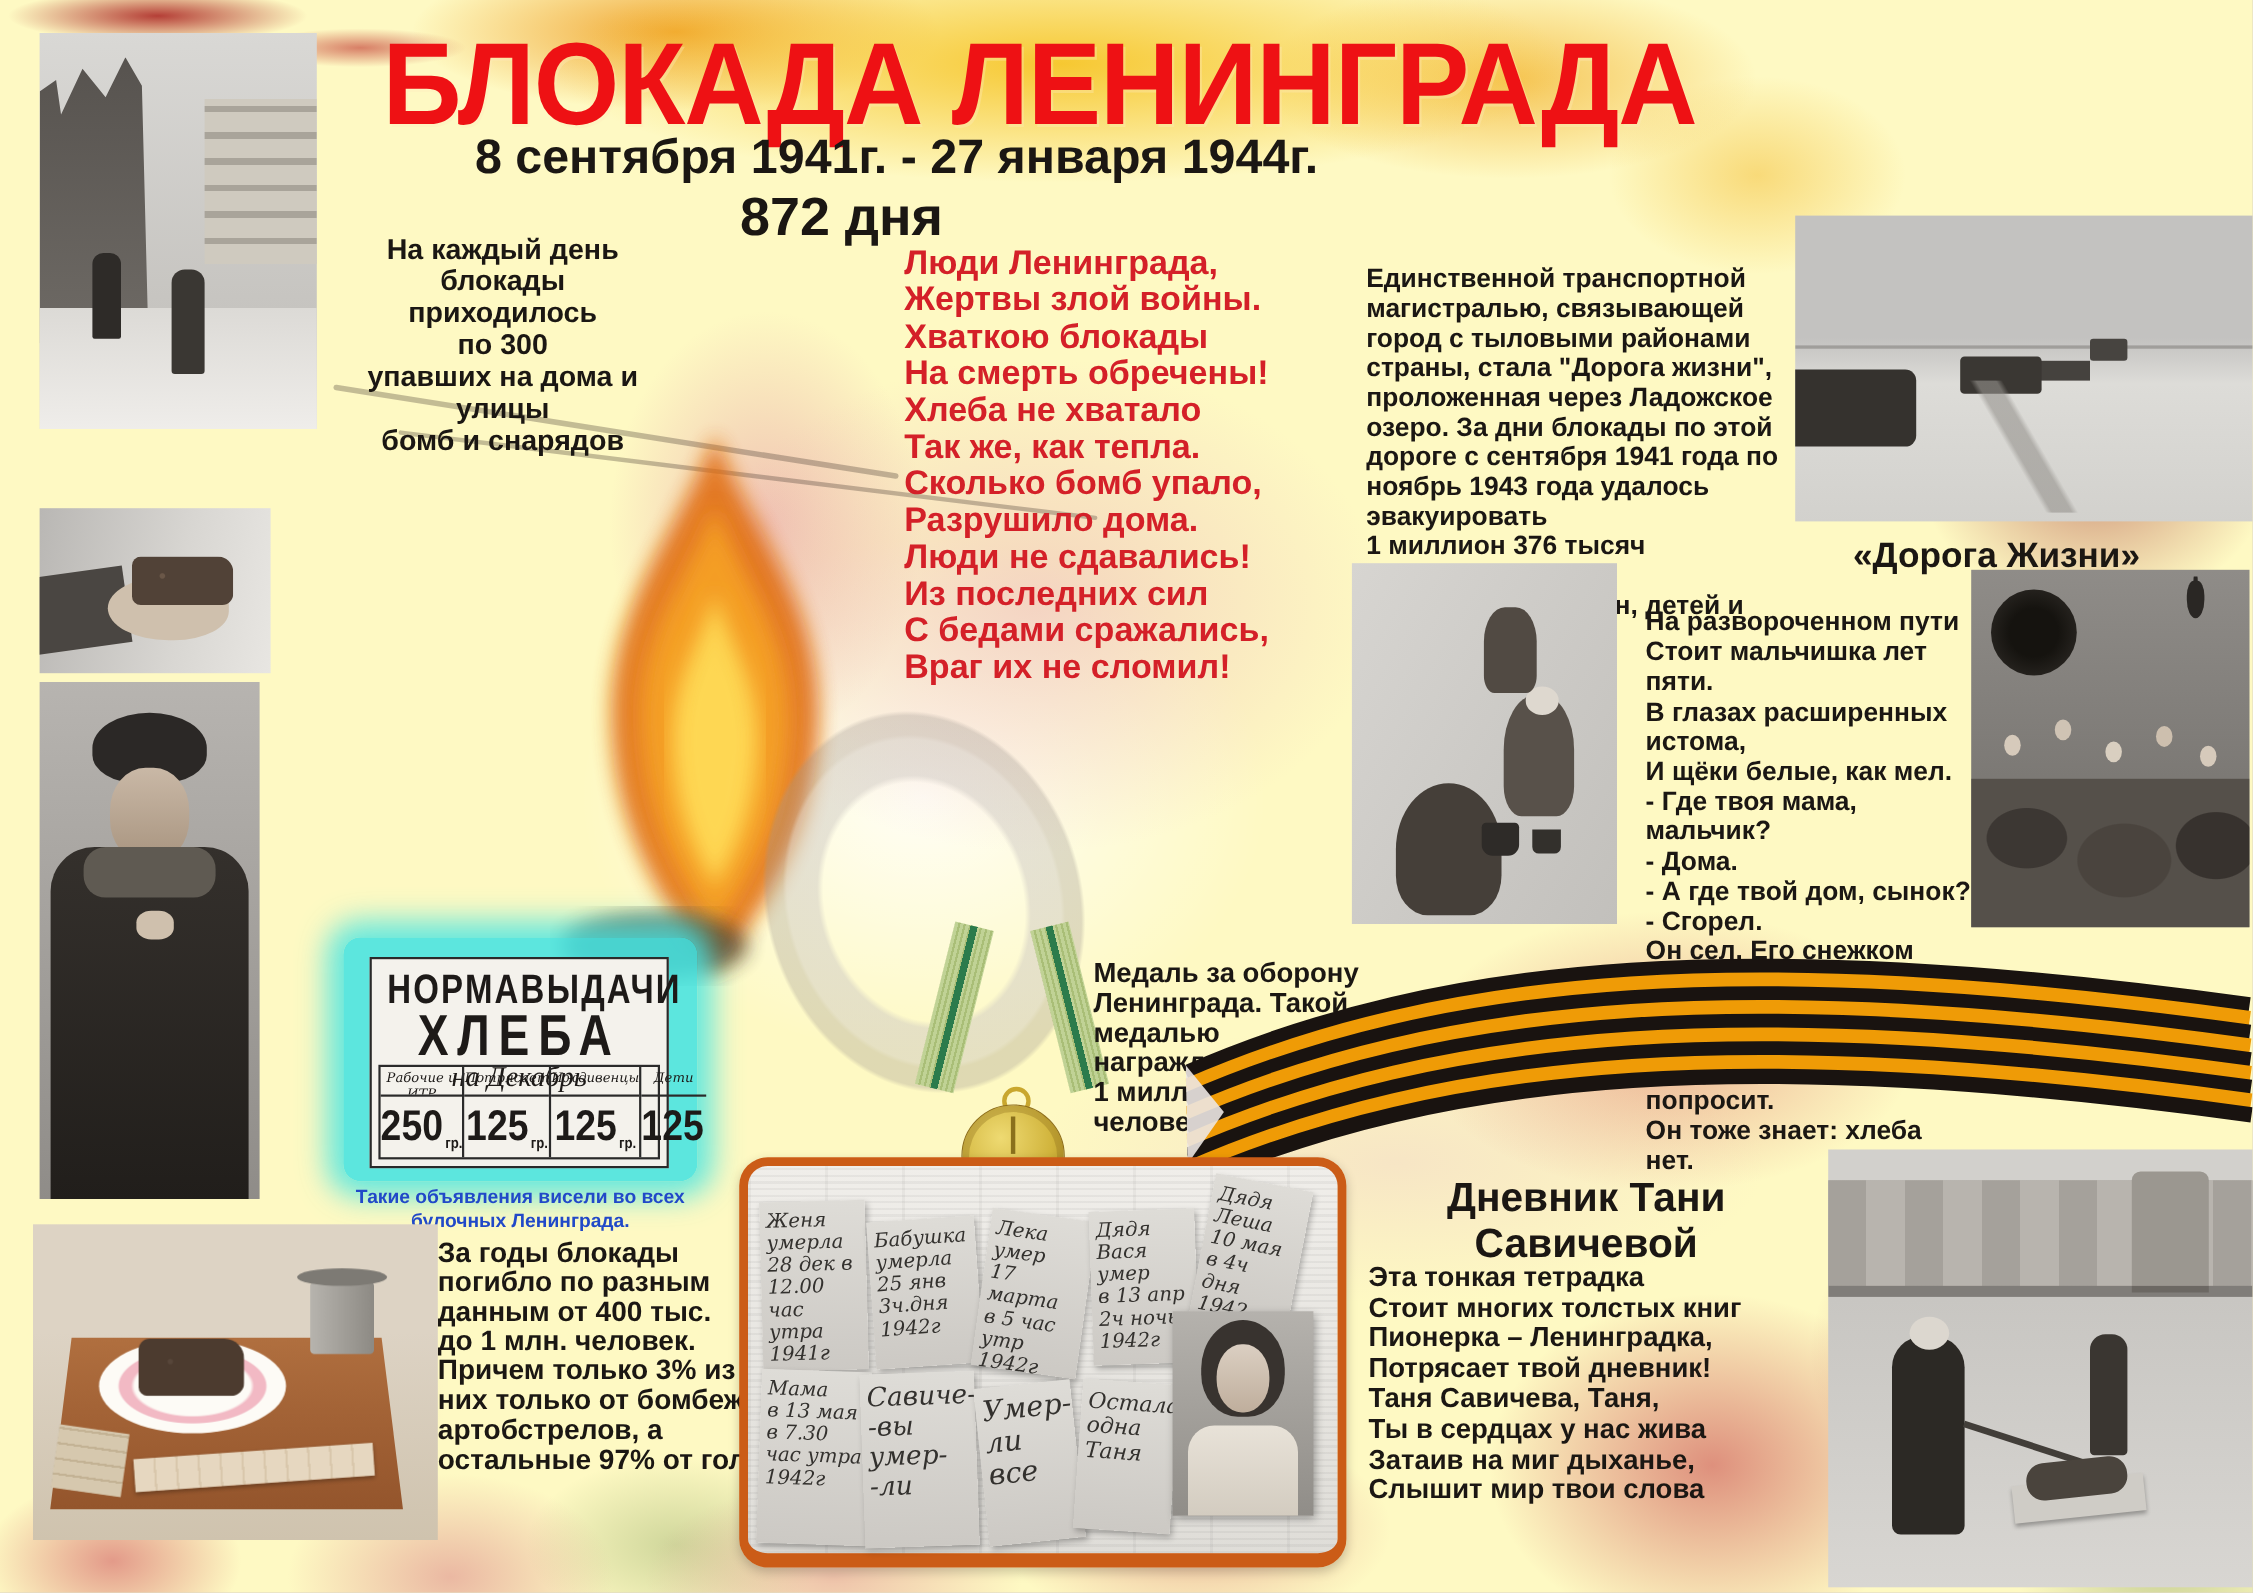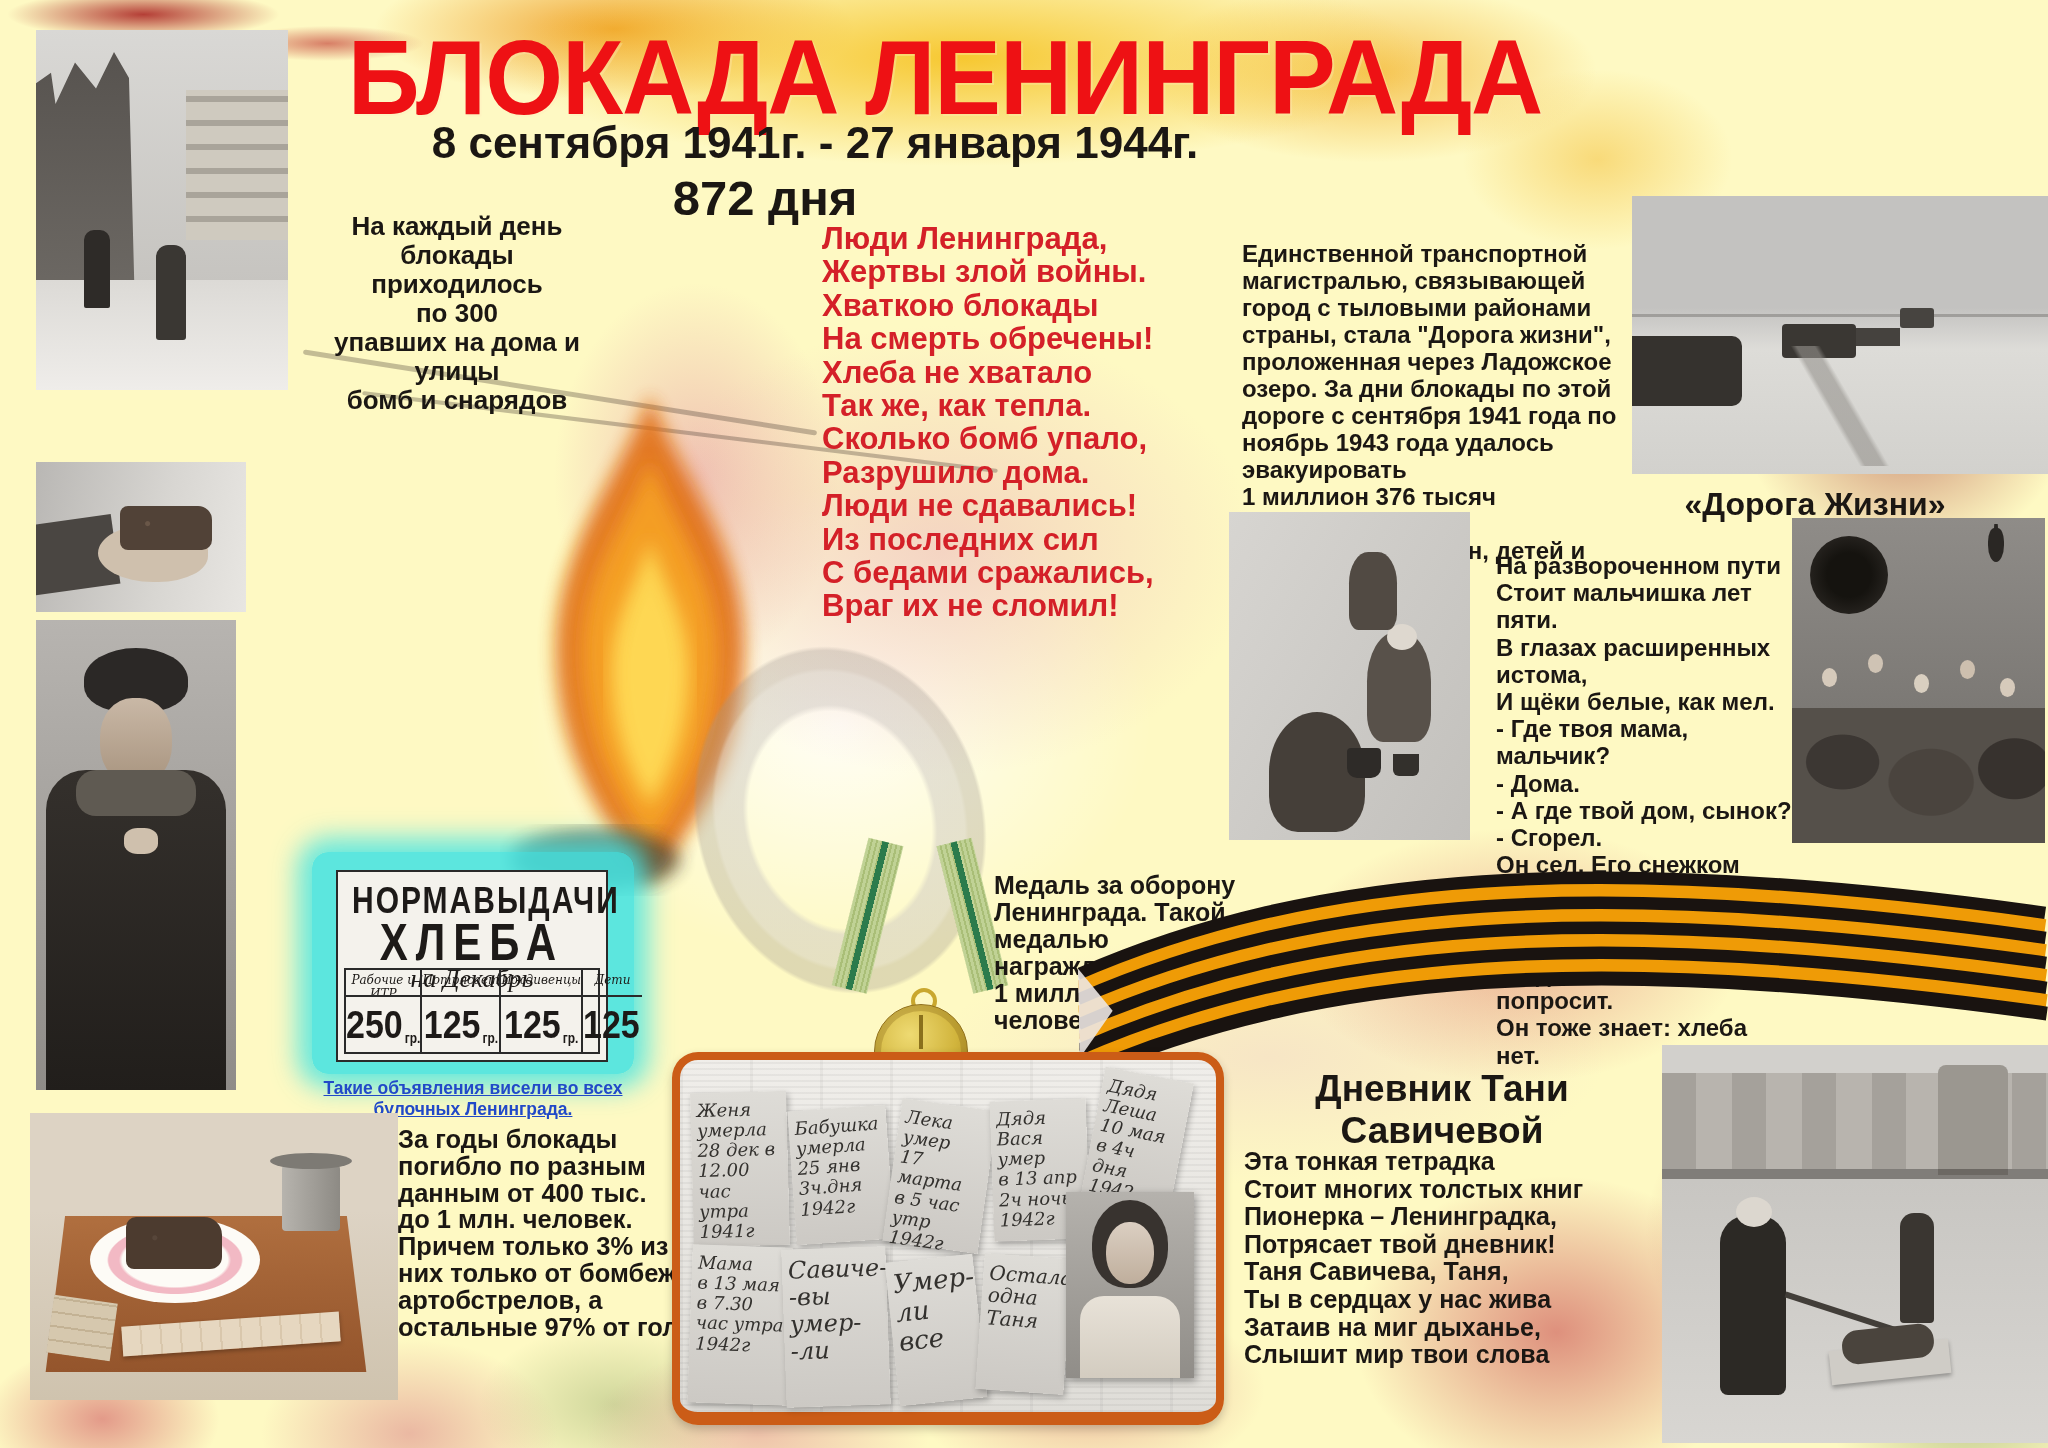--- a/index.html
+++ b/index.html
@@ -242,21 +242,21 @@
       </div>
       <div class="rs-col">
         <div class="rs-h">Дети</div>
         <div class="rs-v">
             <span>125</span>
             <span class="rs-u"></span>
           </div>
       </div>
     </div>
   </div>
-  <div class="b center" style="left:314px;top:1078px;width:318px;font-size:17.5px;color:#2149c8;text-decoration:underline;">Такие объявления висели во всех булочных Ленинграда.</div>
+  <div class="b center" style="left:314px;top:1078px;width:318px;font-size:17.5px;color:#2149c8;">Такие объявления висели во всех булочных Ленинграда.</div>
 
   <div class="b pre" style="left:398px;top:1126px;width:350px;font-size:25.5px;line-height:26.8px;">За годы блокады
 погибло по разным
 данным от 400 тыс.
 до 1 млн. человек.
 Причем только 3% из
 них только от бомбежек,
 артобстрелов, а
 остальные 97% от голода.</div>
 

